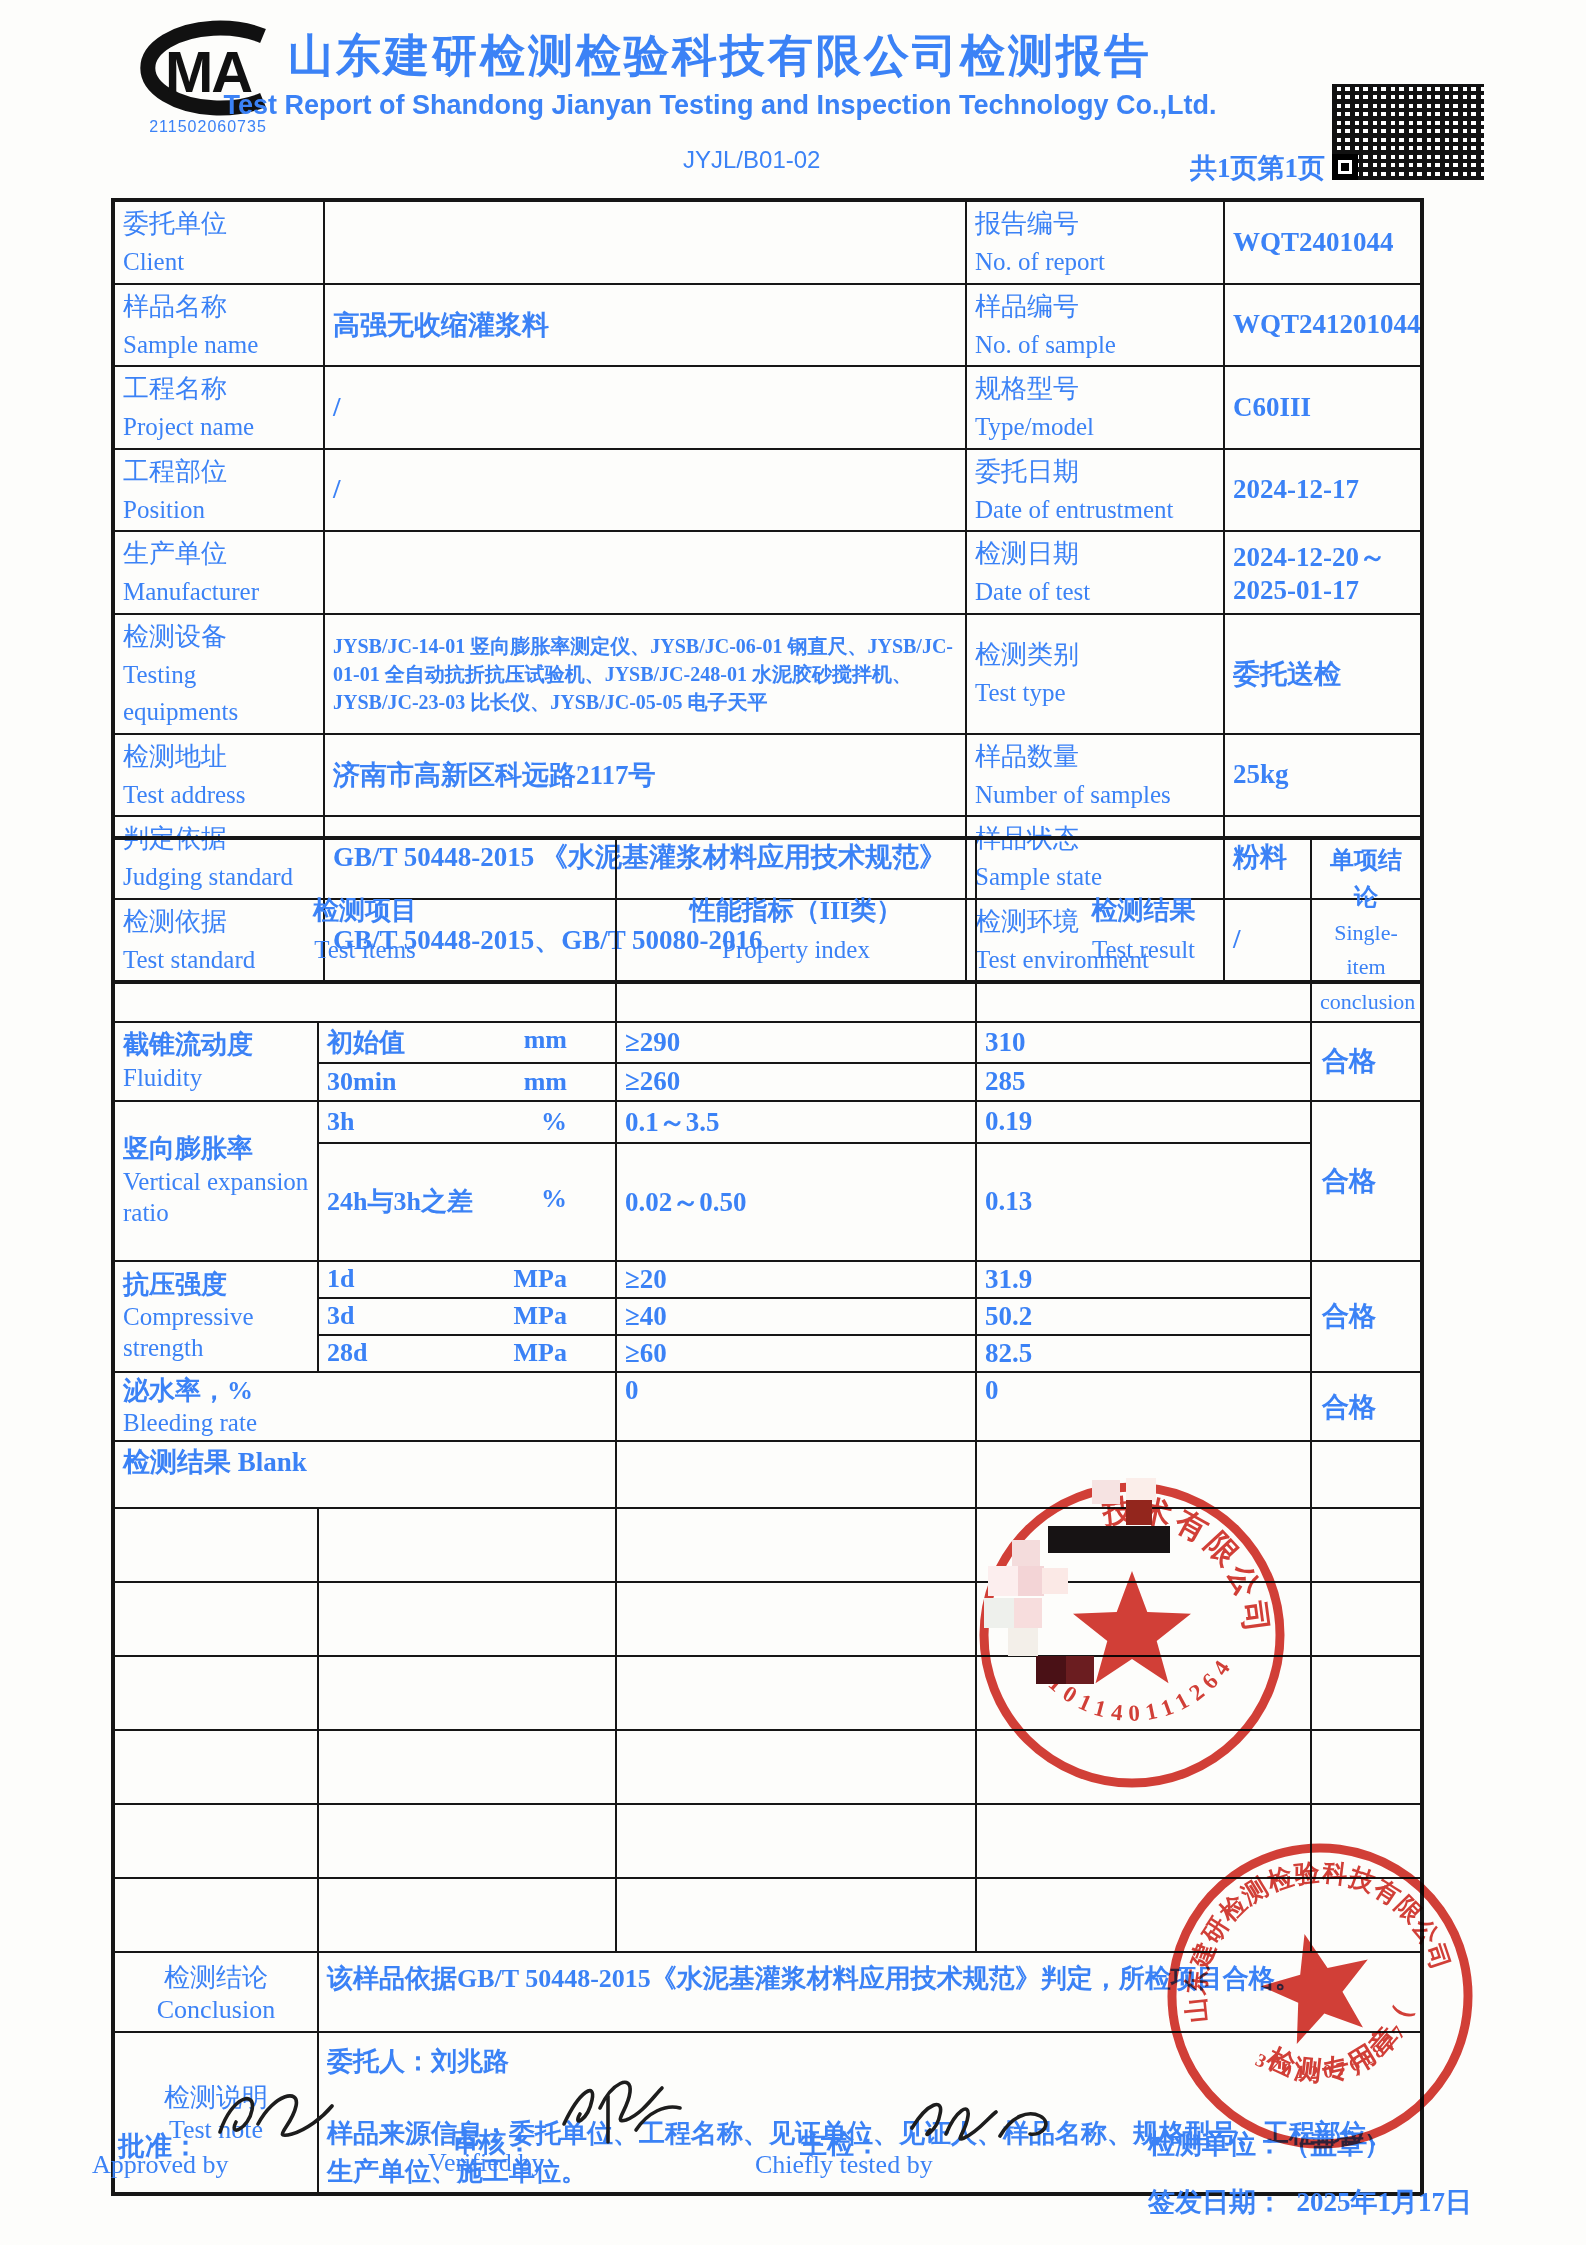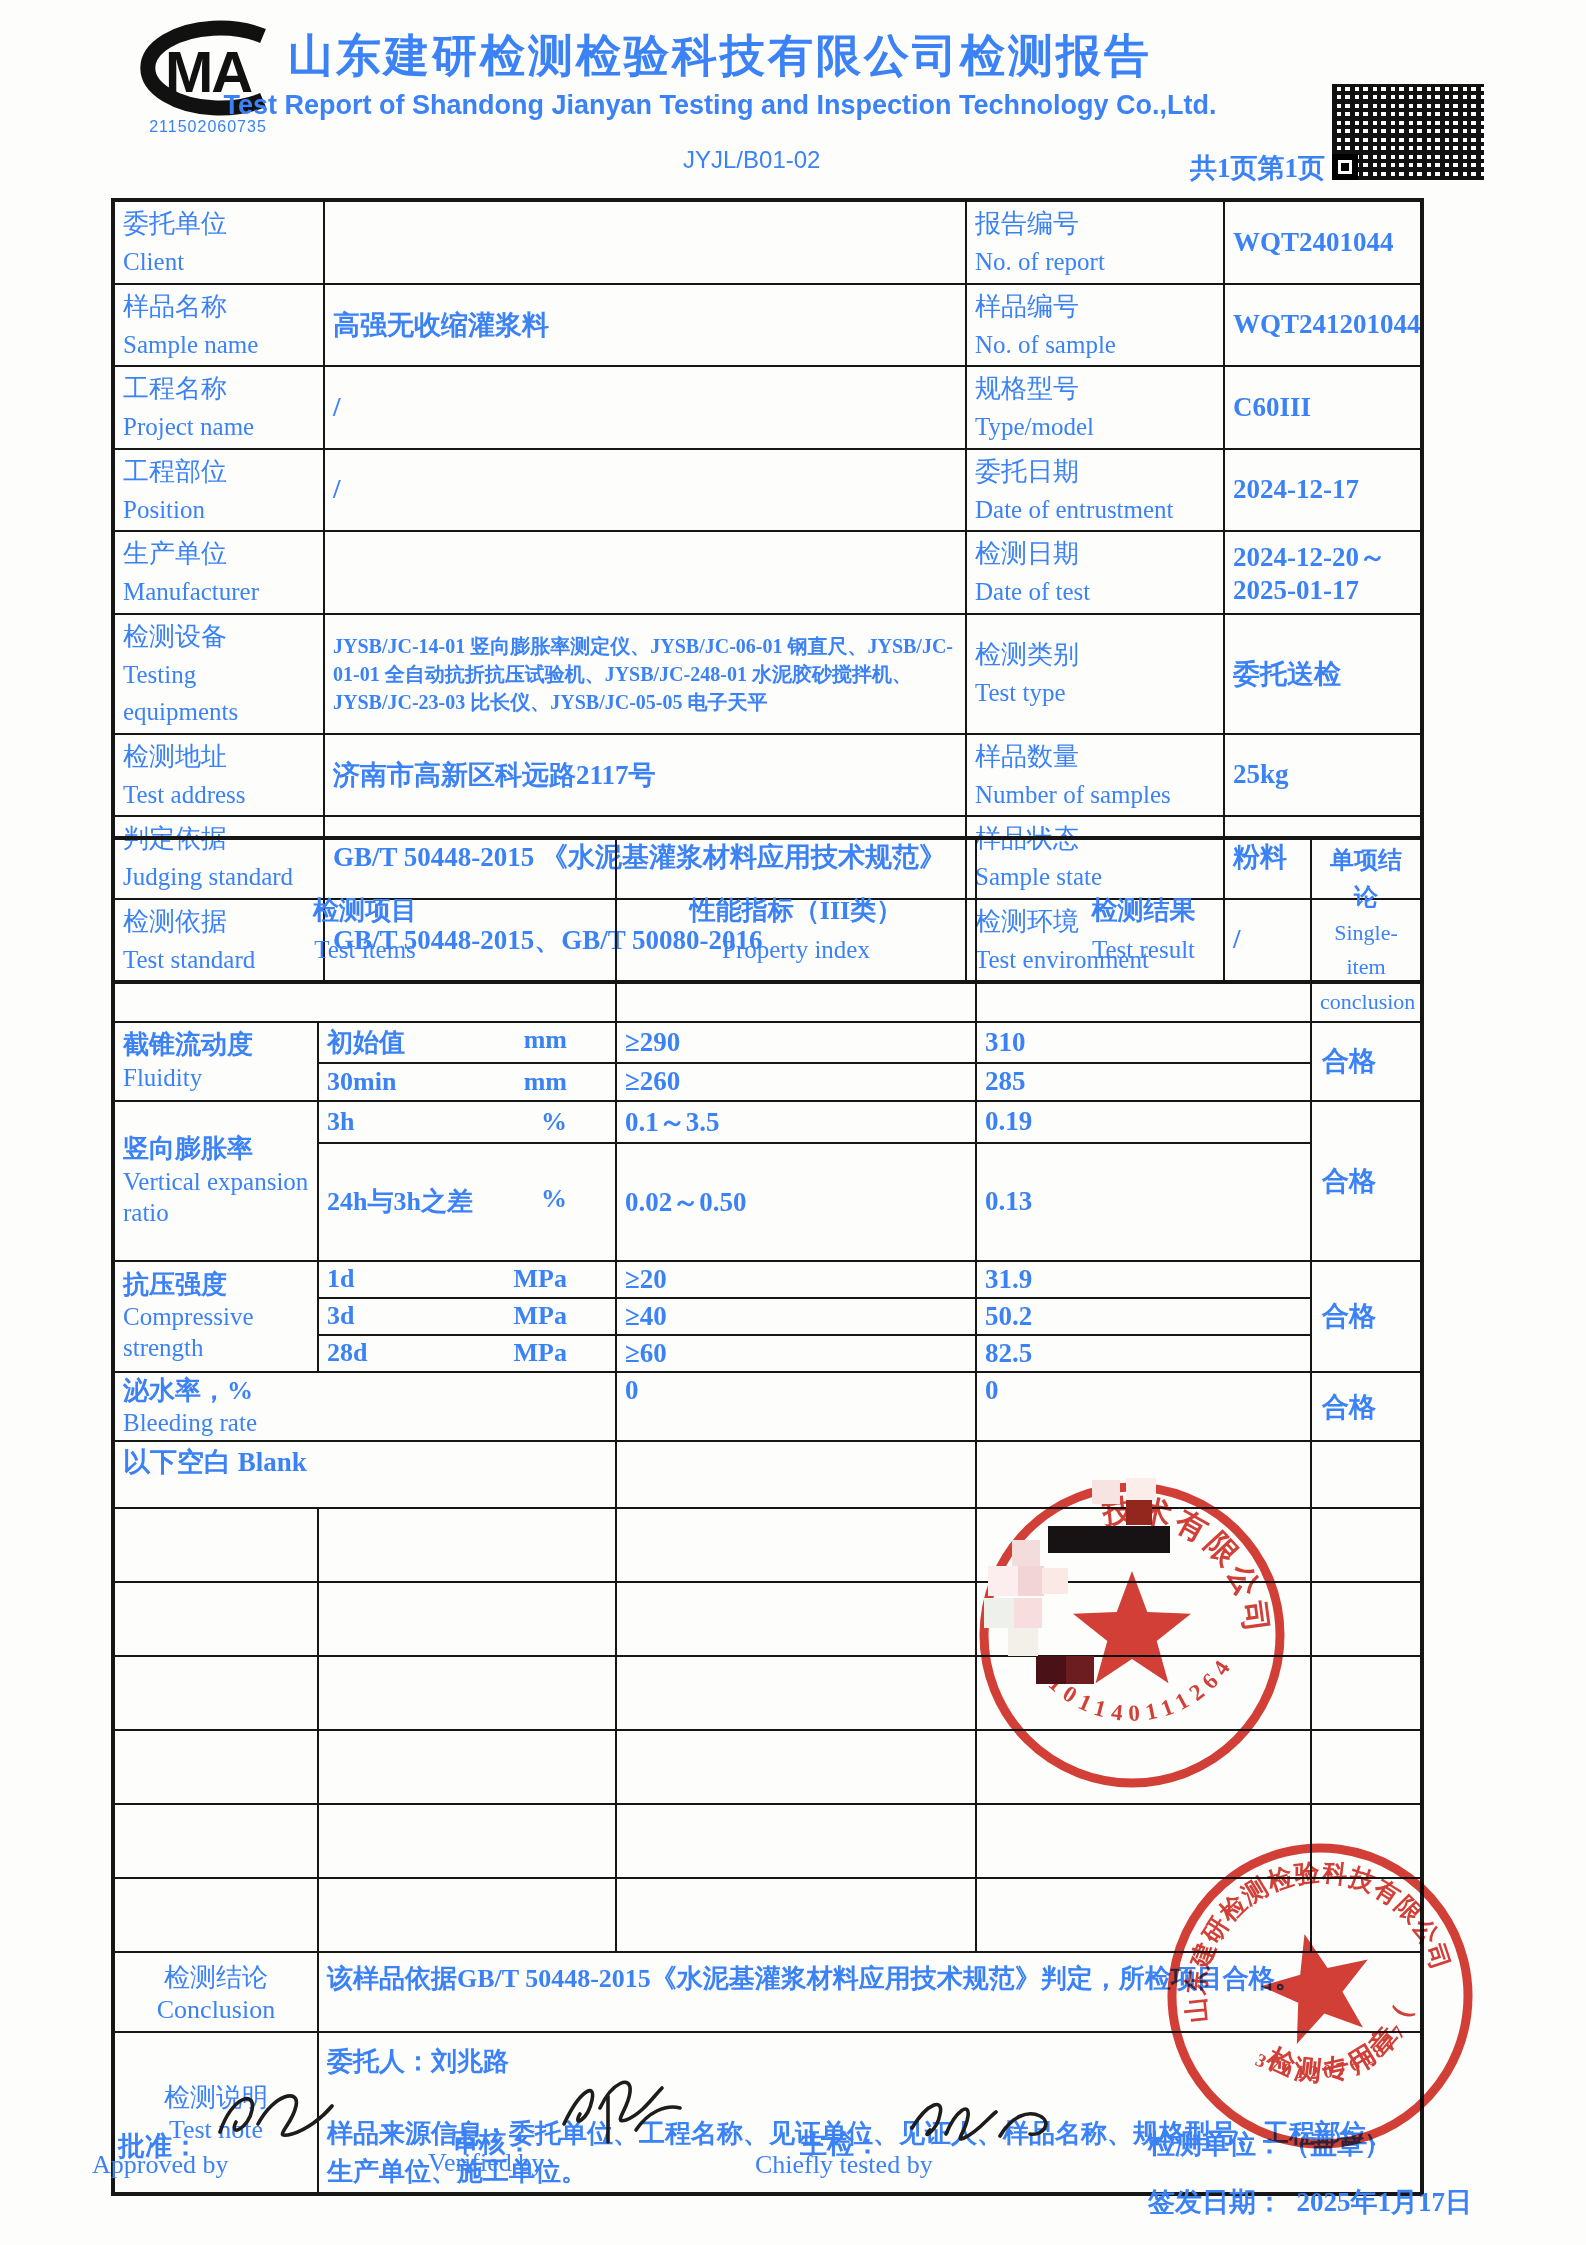--- a/index.html
+++ b/index.html
@@ -254,21 +254,21 @@
             <div class="group" style="justify-content:space-around">
               <span>泌水率，%</span>
               <span class="en">Bleeding rate</span>
             </div>
           </td>
       <td class="num" style="vertical-align:top">0</td>
       <td class="num" style="vertical-align:top">0</td>
       <td class="ok">合格</td>
     </tr>
     <tr style="height:67px">
-      <td colspan="2" class="num" style="vertical-align:top">以下空白 Blank</td>
+      <td colspan="2" class="num" style="vertical-align:top">检测结果 Blank</td>
       <td></td>
           <td></td>
           <td></td>
     </tr>
     <tr style="height:74px">
           <td></td>
           <td></td>
           <td></td>
           <td></td>
           <td></td>

